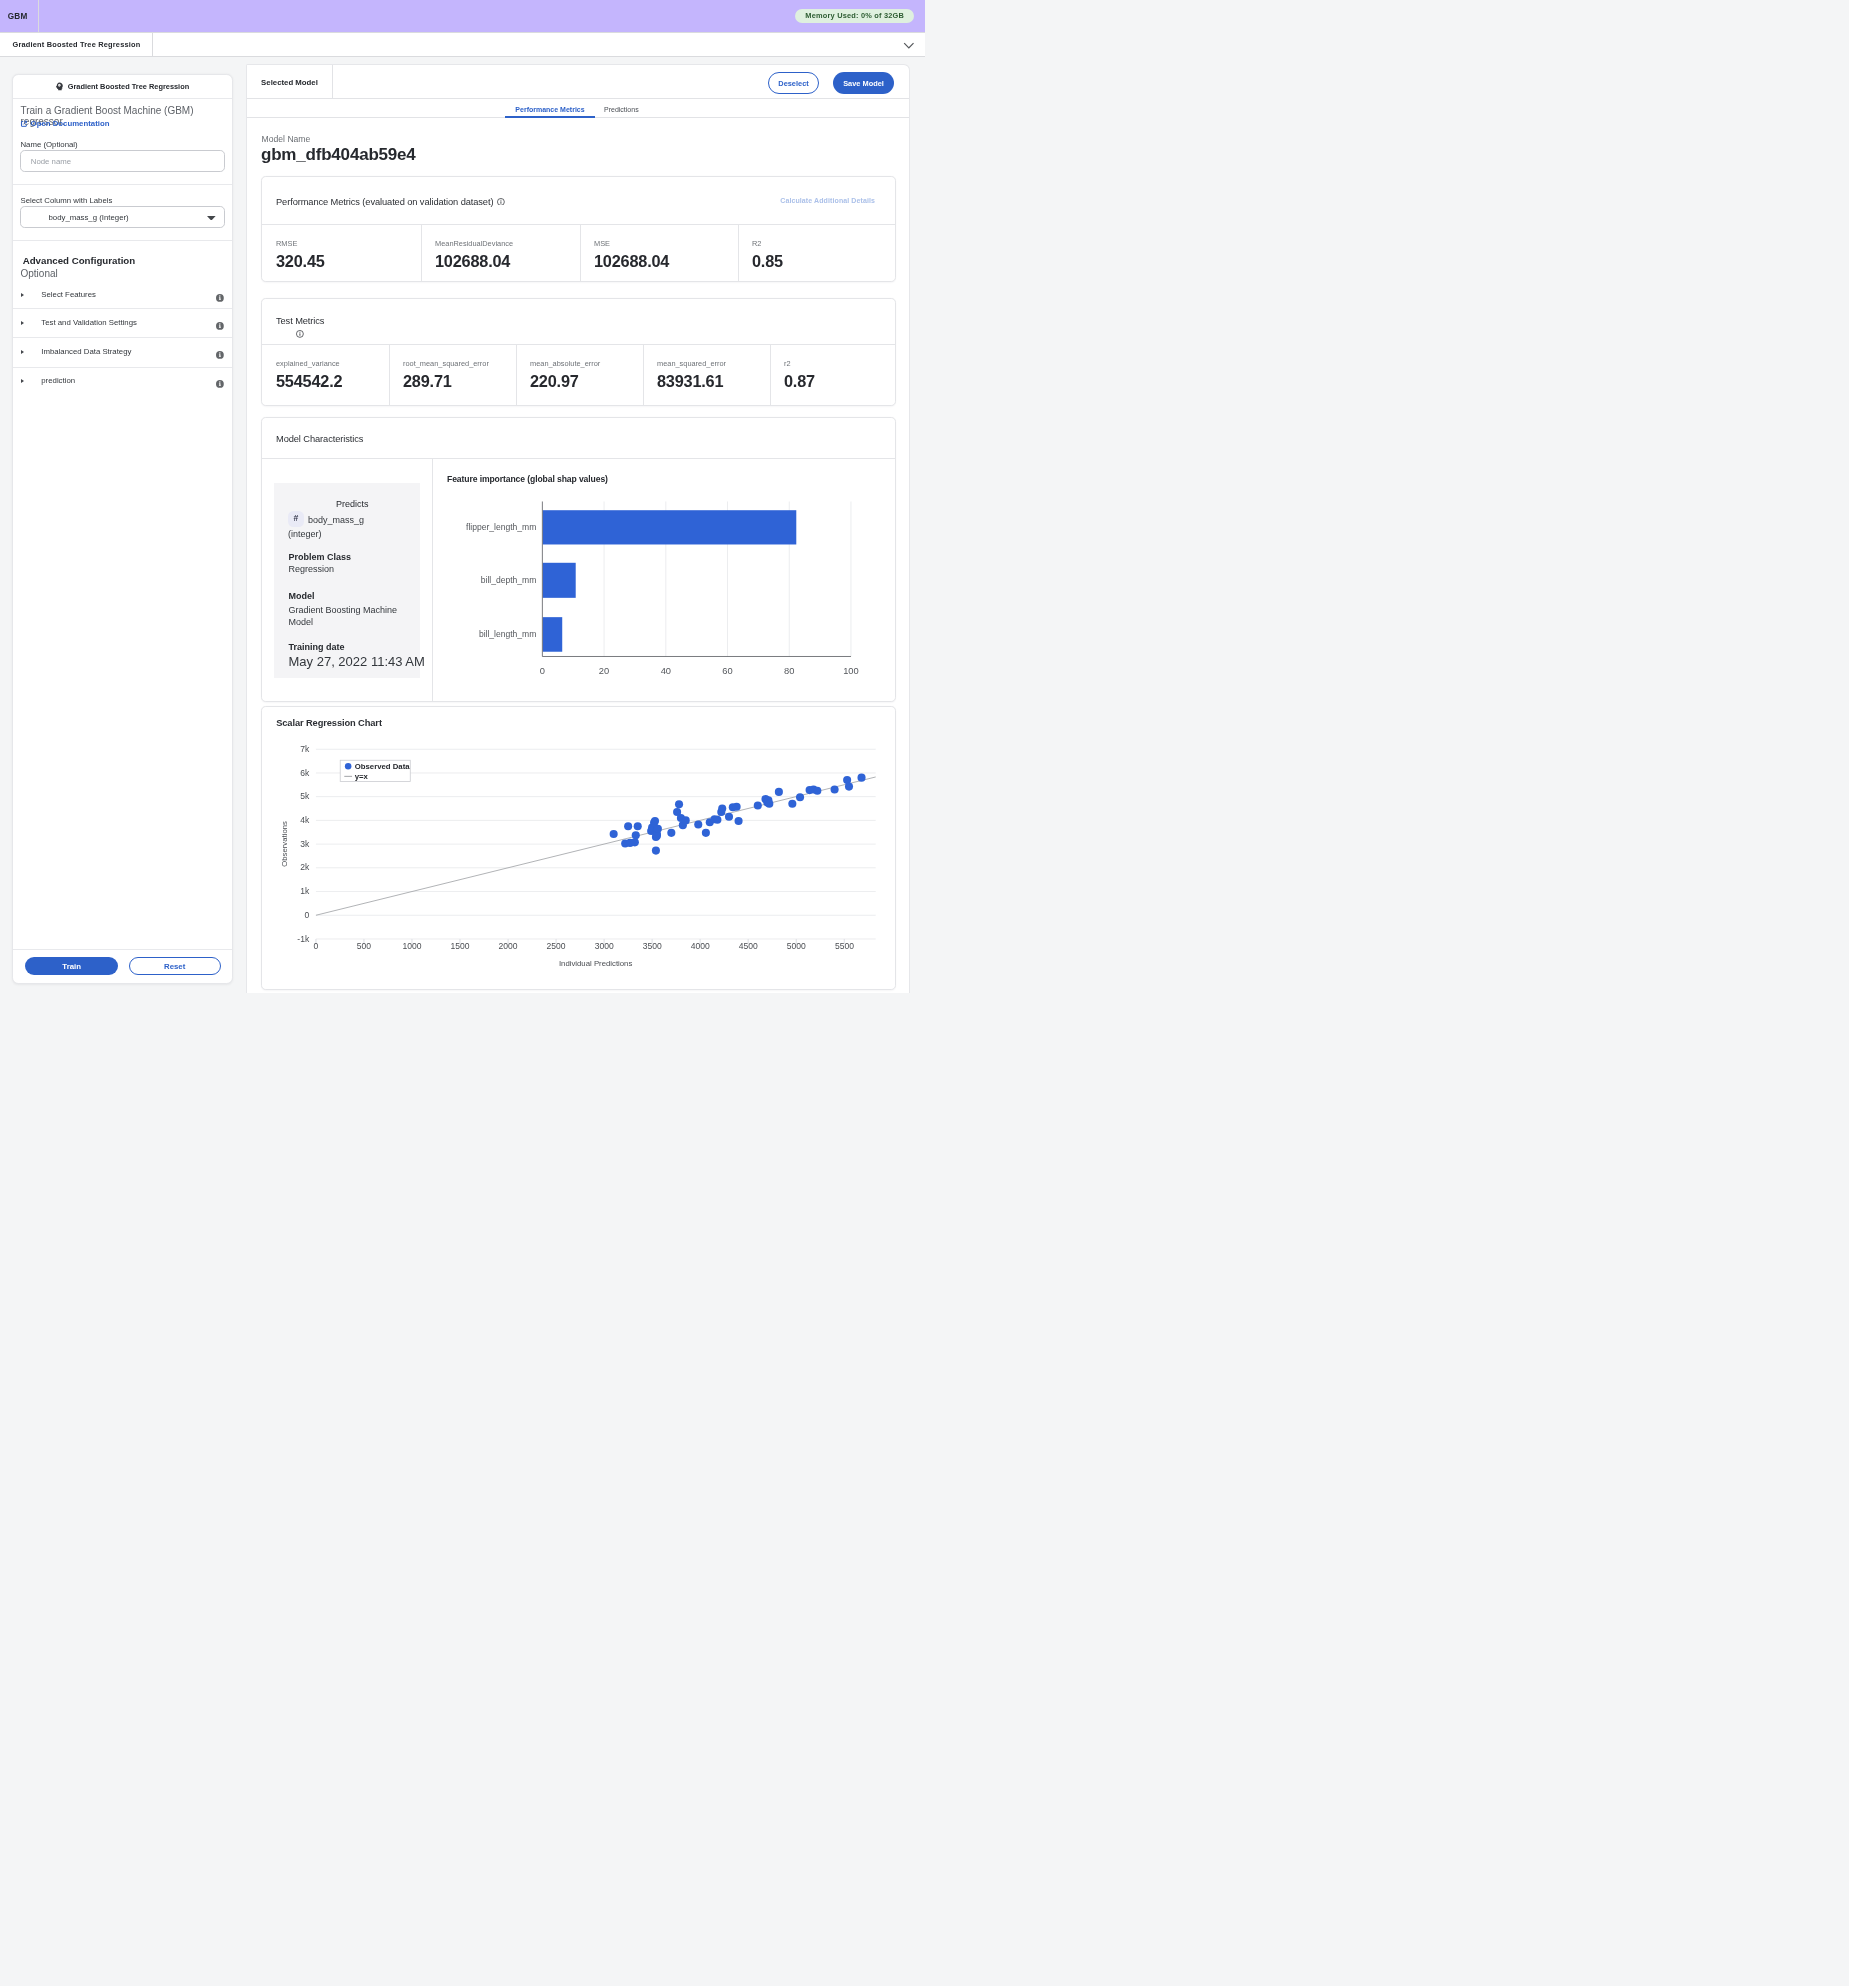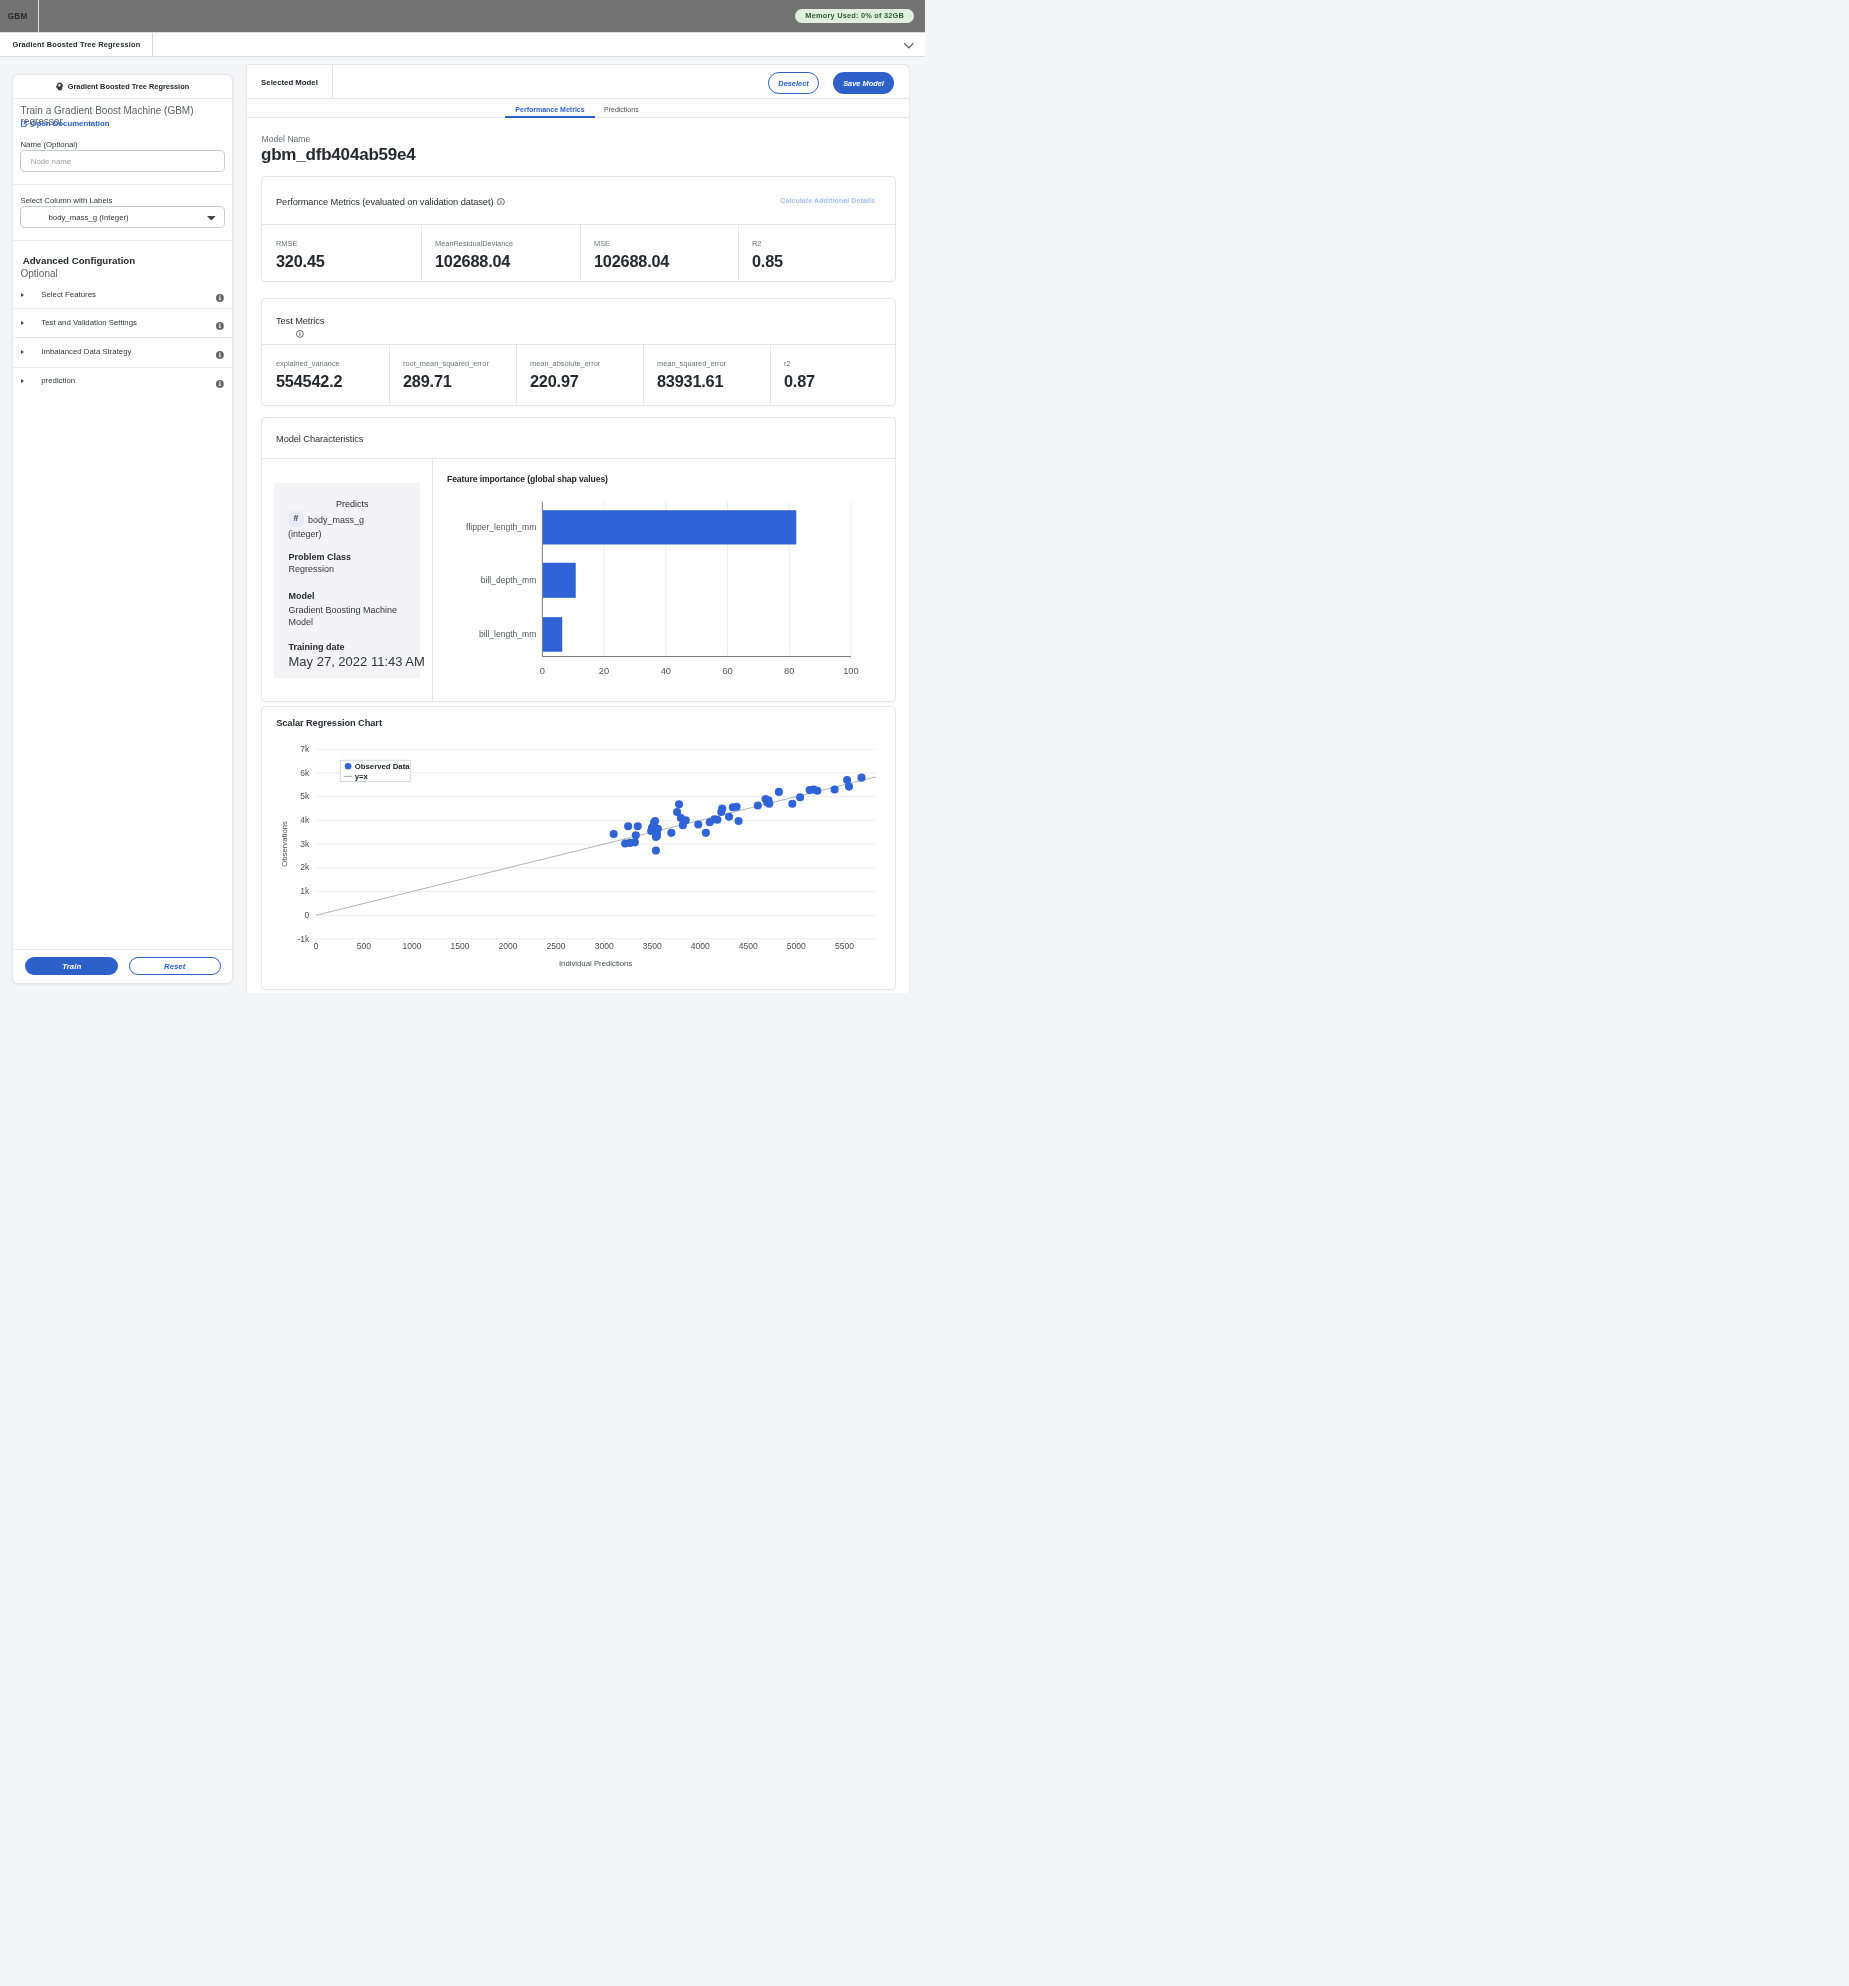--- a/index.html
+++ b/index.html
@@ -1,18 +1,18 @@
 <!DOCTYPE html>
 <html style="font-size:12.5px"><head>
 <meta charset="utf-8">
 <style>
 *{margin:0;padding:0;box-sizing:border-box;}
 html,body{width:925px;height:993px;font-family:"Liberation Sans",sans-serif;background:#f4f5f6;}
 #page{position:relative;width:925px;height:993px;overflow:hidden;background:#f4f5f6;}
-.topbar{position:absolute;left:0;top:0;width:925px;height:33px;background:#737373;border-bottom:0.8px solid #dadbde;}
+.topbar{position:absolute;left:0;top:0;width:925px;height:33px;background:#c4b5fd;border-bottom:0.8px solid #dadbde;}
 .gbmbox{position:absolute;left:0;top:0;width:39px;height:33px;border-right:0.8px solid #dadbde;display:flex;align-items:center;}
 .gbm{padding-left:7.8px;font-weight:bold;font-size:8.2px;letter-spacing:0.2px;color:#26292e;}
 .badge{position:absolute;right:11px;top:9px;height:14px;line-height:14px;background:#dff0df;color:#2d5c32;border-radius:7px;font-weight:bold;font-size:7.4px;padding:0 10px;letter-spacing:0.2px;}
 .bar2{position:absolute;left:0;top:33px;width:925px;height:24px;background:#fff;border-bottom:0.8px solid #dadbde;}
 .bar2tab{position:absolute;left:0;top:0;width:153px;height:23px;border-right:0.8px solid #dadbde;display:flex;align-items:center;}
 .bar2tab span{padding-left:12.5px;font-weight:bold;font-size:7.4px;color:#26292e;letter-spacing:0.2px;}
 .chev{position:absolute;right:10px;top:8.6px;}
 
 .card{position:absolute;background:#fff;border:0.8px solid #e6e7ea;border-radius:6.2px;box-shadow:0 0.8px 2.3px rgba(20,25,40,0.06);}
 #leftcard{left:11.7px;top:74px;width:221px;height:910px;}
@@ -23,21 +23,21 @@
 .divh{position:absolute;left:0;width:100%;border-top:0.8px solid #e8e9ec;}
 .inputbox{position:absolute;left:7.8px;width:205px;height:22px;border:0.8px solid #c9cbd0;border-radius:4.7px;background:#fff;display:flex;align-items:center;}
 .inputbox .ph{padding-left:9.3px;font-size:7.8px;color:#9ba0a7;}
 .inputbox .val{padding-left:27px;font-size:7.8px;color:#33373c;}
 .doclink{position:absolute;display:flex;align-items:center;gap:3.1px;color:#2d61c9;font-weight:bold;font-size:7.8px;}
 .acc-caret{width:0;height:0;border-left:3.5px solid #44474c;border-top:2.7px solid transparent;border-bottom:2.7px solid transparent;display:inline-block;}
 .accrow{position:absolute;left:0;width:100%;height:29px;display:flex;align-items:center;}
 .accrow .c{margin-left:8.6px;}
 .accrow .t{margin-left:17px;font-size:7.8px;color:#33373c;}
 .accrow .info{position:absolute;right:8.2px;top:10.5px;}
-.btn{display:flex;align-items:center;justify-content:center;border-radius:11px;font-weight:bold;position:absolute;font-style:italic;}
+.btn{display:flex;align-items:center;justify-content:center;border-radius:11px;font-weight:bold;position:absolute;}
 .btn.solid{background:#2d61c9;color:#fff;}
 .btn.line{background:#fff;border:1.2px solid #2d61c9;color:#2d61c9;}
 
 #main{position:absolute;left:246px;top:64px;width:664px;height:929px;background:#fff;border:0.8px solid #e6e7ea;border-bottom:none;border-top-right-radius:6.2px;border-top-left-radius:1.6px;}
 .mhead{position:absolute;left:0;top:0;width:100%;height:34px;border-bottom:0.8px solid #e2e3e6;}
 .smtab{position:absolute;left:0;top:0;width:86px;height:34px;border-right:0.8px solid #e2e3e6;display:flex;align-items:center;justify-content:center;font-weight:bold;font-size:7.8px;color:#26292e;}
 .tabsrow{position:absolute;left:0;top:35px;width:100%;height:18.3px;border-bottom:0.8px solid #e2e3e6;}
 .tab1{position:absolute;left:258px;top:0;width:90px;height:18.3px;color:#2d61c9;font-weight:bold;font-size:7px;display:flex;align-items:center;justify-content:center;}
 .tab1 .ul{position:absolute;left:0;bottom:0;width:90px;height:1.9px;background:#2d61c9;}
 .tab2{position:absolute;left:357px;top:0;height:18.3px;color:#4b4f55;font-size:7px;display:flex;align-items:center;}

